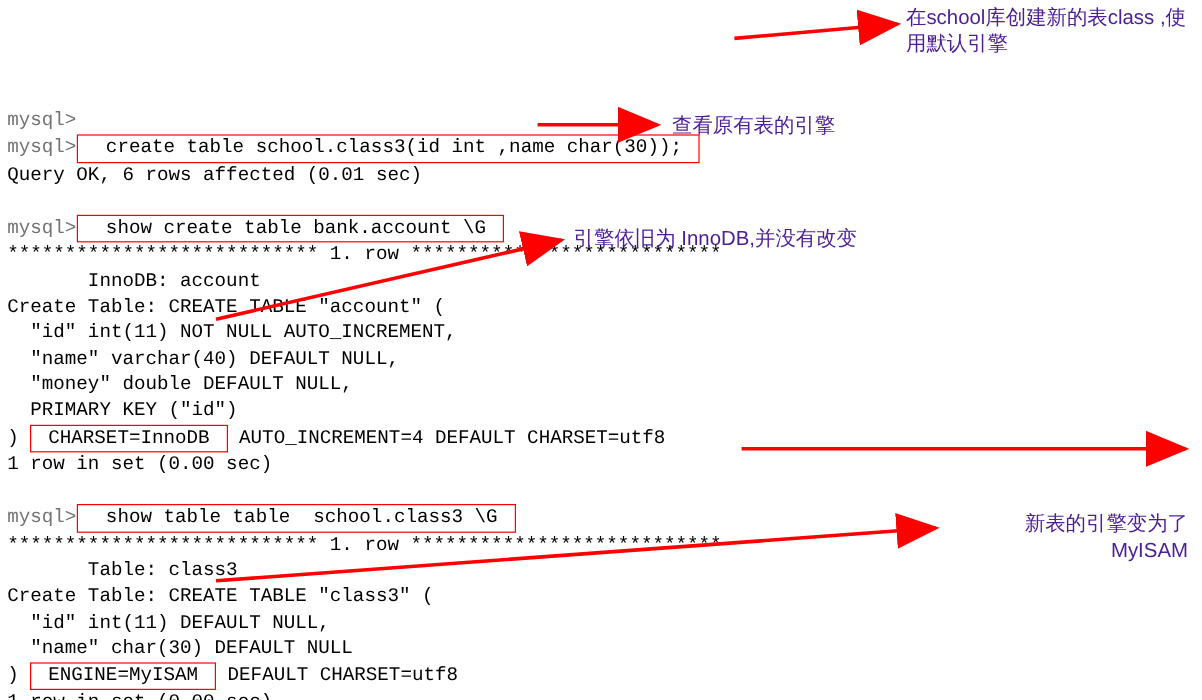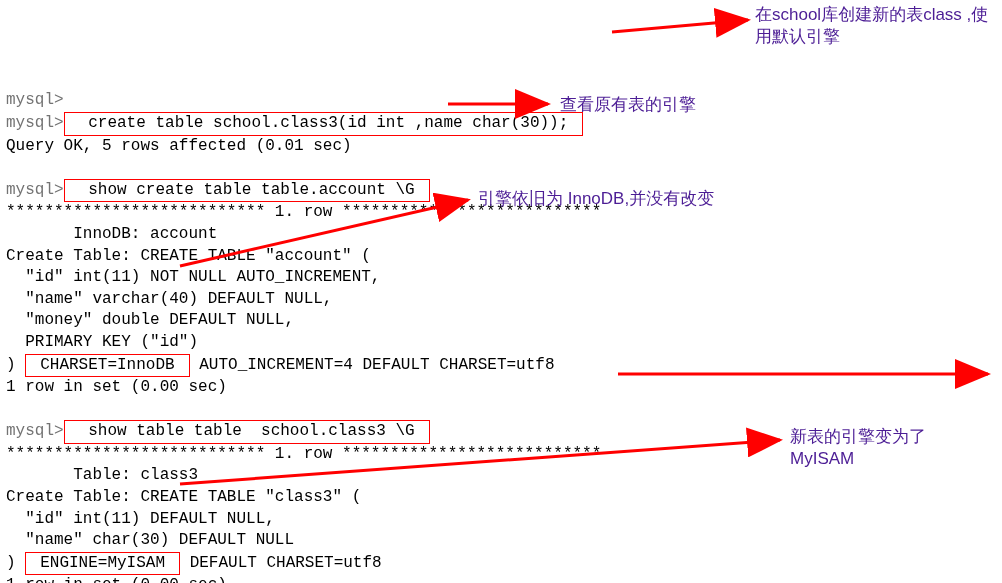--- a/index.html
+++ b/index.html
@@ -37,23 +37,23 @@
       pointer-events: none;
     }
   </style>
 </head>
 <body>
 
 
 
 <div><span class="prompt">mysql&gt;</span>
 <span class="prompt">mysql&gt;</span><span class="box"> create table school.class3(id int ,name char(30));</span>
-<span>Query OK, 5 rows affected (0.01 sec)</span>
+<span>Query OK, 6 rows affected (0.01 sec)</span>
 <span></span>
-<span class="prompt">mysql&gt;</span><span class="box"> show create table table.account \G</span>
+<span class="prompt">mysql&gt;</span><span class="box"> show create table bank.account \G</span>
 <span>*************************** 1. row ***************************</span>
 <span>       InnoDB: account</span>
 <span>Create Table: CREATE TABLE "account" (</span>
 <span>  "id" int(11) NOT NULL AUTO_INCREMENT,</span>
 <span>  "name" varchar(40) DEFAULT NULL,</span>
 <span>  "money" double DEFAULT NULL,</span>
 <span>  PRIMARY KEY ("id")</span>
 <span>) </span><span class="box">CHARSET=InnoDB</span><span> AUTO_INCREMENT=4 DEFAULT CHARSET=utf8</span>
 <span>1 row in set (0.00 sec)</span>
 <span></span>
@@ -65,21 +65,21 @@
 <span>  "name" char(30) DEFAULT NULL</span>
 <span>) </span><span class="box">ENGINE=MyISAM</span><span> DEFAULT CHARSET=utf8</span>
 <span>1 row in set (0.00 sec)</span>
 <span></span>
 </div>
 
 
 <div class="annot" style="left:755px; top:4px; width:240px;">在school库创建新的表class ,使用默认引擎</div>
 <div class="annot" style="left:560px; top:94px;">查看原有表的引擎</div>
 <div class="annot" style="left:478px; top:188px;">引擎依旧为 InnoDB,并没有改变</div>
-<div class="annot" style="left:790px; top:426px; width:200px;">新表的引擎变为了MyISAM</div>
+<div class="annot" style="left:790px; top:426px; width:200px;text-align:right;">新表的引擎变为了MyISAM</div>
 
 
 <svg class="arrow" style="left:0; top:0; width:1002px; height:583px;">
   <defs>
     <marker id="ah" markerWidth="12" markerHeight="10" refX="11" refY="5" orient="auto">
       <path d="M0,0 L12,5 L0,10 Z" fill="#ff0000"></path>
     </marker>
   </defs>
 
   <line x1="612" y1="32" x2="748" y2="20" stroke="#ff0000" stroke-width="3" marker-end="url(#ah)"></line>

